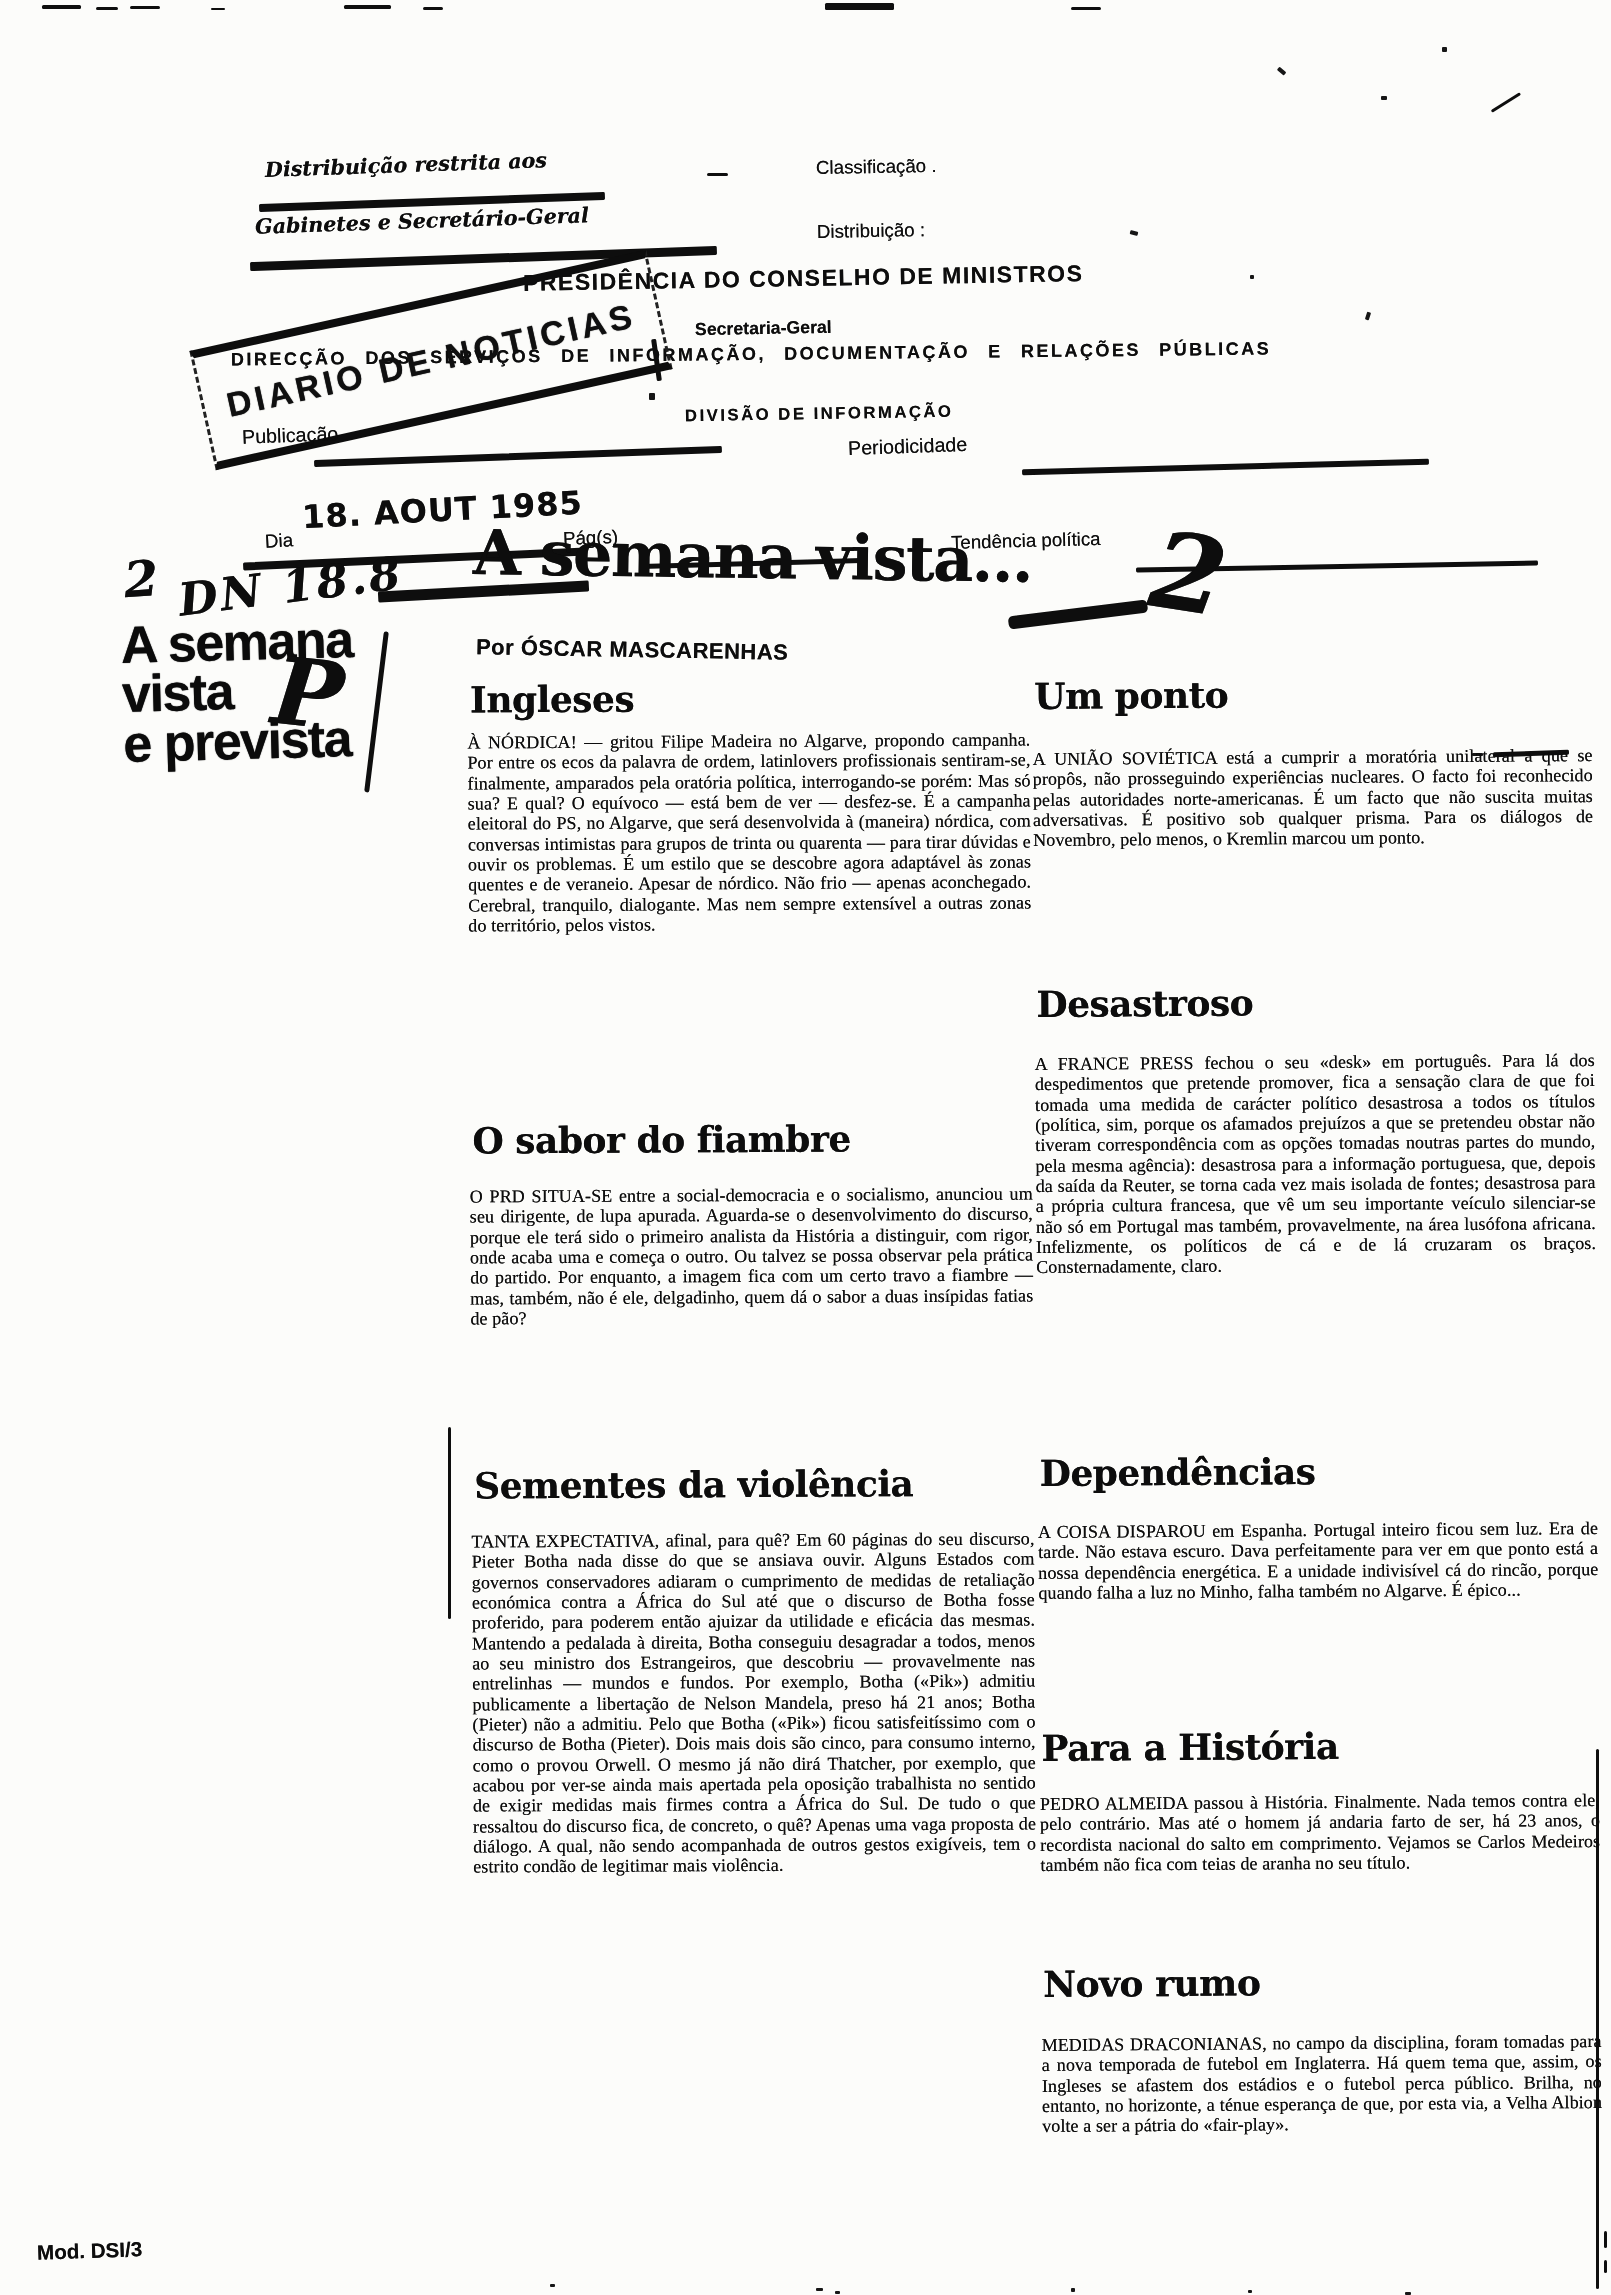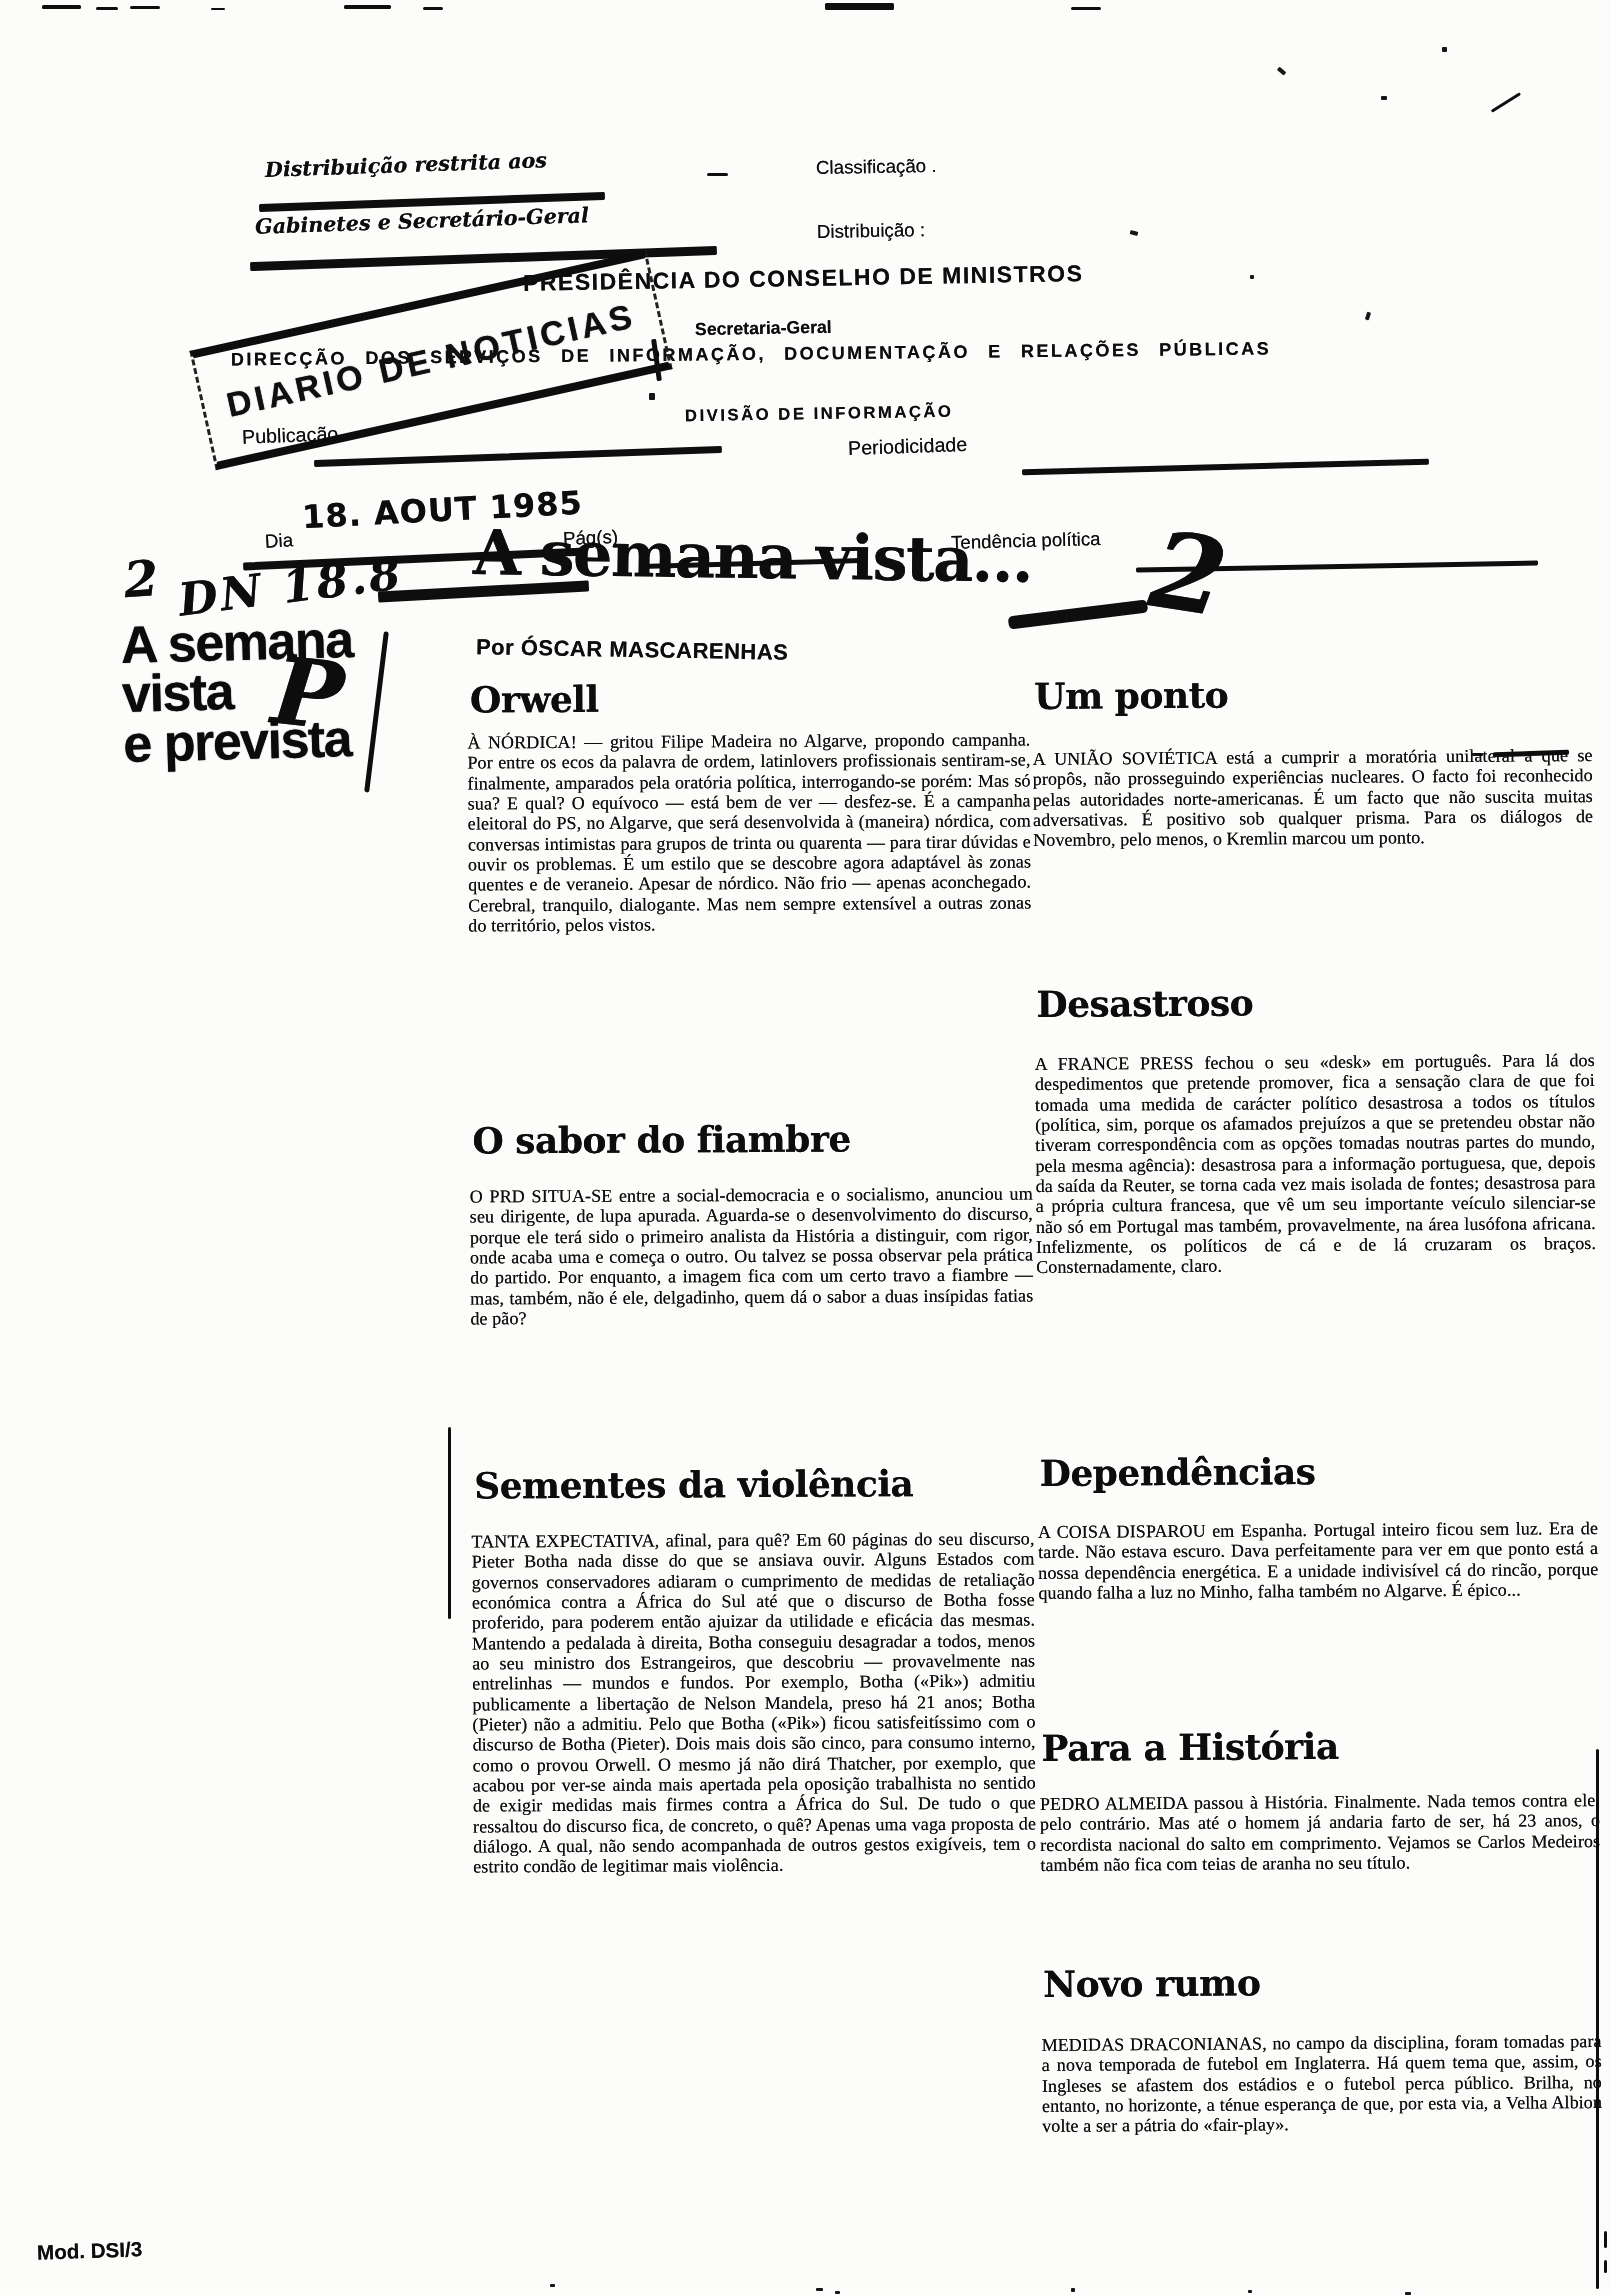--- a/index.html
+++ b/index.html
@@ -113,21 +113,21 @@
   <div class="abs form-sans ink" style="left:476px;top:637px;font-size:22px;font-weight:bold;letter-spacing:0.5px;transform:rotate(1deg);white-space:nowrap;">Por ÓSCAR MASCARENHAS</div>
   <div class="line" style="left:1008px;top:608px;width:140px;height:13.3px;transform:rotate(-7deg);border-radius:4.9px;"></div>
   <div class="abs hand ink" style="left:1152px;top:511px;font-size:106px;transform:rotate(9deg);">2</div>
 
   <div class="line" style="left:448px;top:1427px;width:2.9px;height:192px;"></div>
   <div class="line" style="left:1596px;top:1749px;width:2.9px;height:540px;"></div>
   <div class="line" style="left:1493px;top:751px;width:76px;height:4.9px;transform:rotate(-2deg);"></div>
   <div class="speck" style="left:1472px;top:753px;width:10.8px;height:3.4px;"></div>
 
   <div class="abs" style="left:467px;top:673px;width:563px;transform:rotate(-0.3deg);">
-    <div class="section-heading" style="position:absolute;top:3.9px;left:2.9px;">Orwell</div>
+    <div class="section-heading" style="position:absolute;top:3.9px;left:2.9px;">Ingleses</div>
     <div class="article-body" style="position:absolute;top:58px;left:0;width:563px;">À NÓRDICA! — gritou Filipe Madeira no Algarve, propondo campanha. Por entre os ecos da palavra de ordem, latinlovers profissionais sentiram-se, finalmente, amparados pela oratória política, interrogando-se porém: Mas só sua? E qual? O equívoco — está bem de ver — desfez-se. É a campanha eleitoral do PS, no Algarve, que será desenvolvida à (maneira) nórdica, com conversas intimistas para grupos de trinta ou quarenta — para tirar dúvidas e ouvir os problemas. É um estilo que se descobre agora adaptável às zonas quentes e de veraneio. Apesar de nórdico. Não frio — apenas aconchegado. Cerebral, tranquilo, dialogante. Mas nem sempre extensível a outras zonas do território, pelos vistos.</div>
 
     <div class="section-heading" style="position:absolute;top:445px;left:2.9px;">O sabor do fiambre</div>
     <div class="article-body" style="position:absolute;top:512px;left:0;width:563px;">O PRD SITUA-SE entre a social-democracia e o socialismo, anunciou um seu dirigente, de lupa apurada. Aguarda-se o desenvolvimento do discurso, porque ele terá sido o primeiro analista da História a distinguir, com rigor, onde acaba uma e começa o outro. Ou talvez se possa observar pela prática do partido. Por enquanto, a imagem fica com um certo travo a fiambre — mas, também, não é ele, delgadinho, quem dá o sabor a duas insípidas fatias de pão?</div>
 
     <div class="section-heading" style="position:absolute;top:790px;left:2.9px;">Sementes da violência</div>
     <div class="article-body" style="position:absolute;top:857px;left:0;width:563px;">TANTA EXPECTATIVA, afinal, para quê? Em 60 páginas do seu discurso, Pieter Botha nada disse do que se ansiava ouvir. Alguns Estados com governos conservadores adiaram o cumprimento de medidas de retaliação económica contra a África do Sul até que o discurso de Botha fosse proferido, para poderem então ajuizar da utilidade e eficácia das mesmas. Mantendo a pedalada à direita, Botha conseguiu desagradar a todos, menos ao seu ministro dos Estrangeiros, que descobriu — provavelmente nas entrelinhas — mundos e fundos. Por exemplo, Botha («Pik») admitiu publicamente a libertação de Nelson Mandela, preso há 21 anos; Botha (Pieter) não a admitiu. Pelo que Botha («Pik») ficou satisfeitíssimo com o discurso de Botha (Pieter). Dois mais dois são cinco, para consumo interno, como o provou Orwell. O mesmo já não dirá Thatcher, por exemplo, que acabou por ver-se ainda mais apertada pela oposição trabalhista no sentido de exigir medidas mais firmes contra a África do Sul. De tudo o que ressaltou do discurso fica, de concreto, o quê? Apenas uma vaga proposta de diálogo. A qual, não sendo acompanhada de outros gestos exigíveis, tem o estrito condão de legitimar mais violência.</div>
   </div>
 
   <div class="abs" style="left:1032px;top:668px;width:560px;transform:rotate(-0.4deg);">

